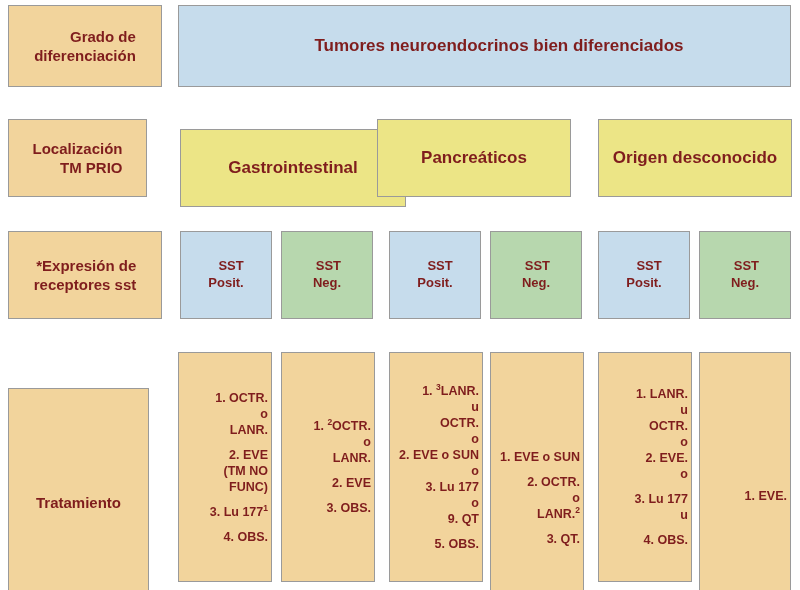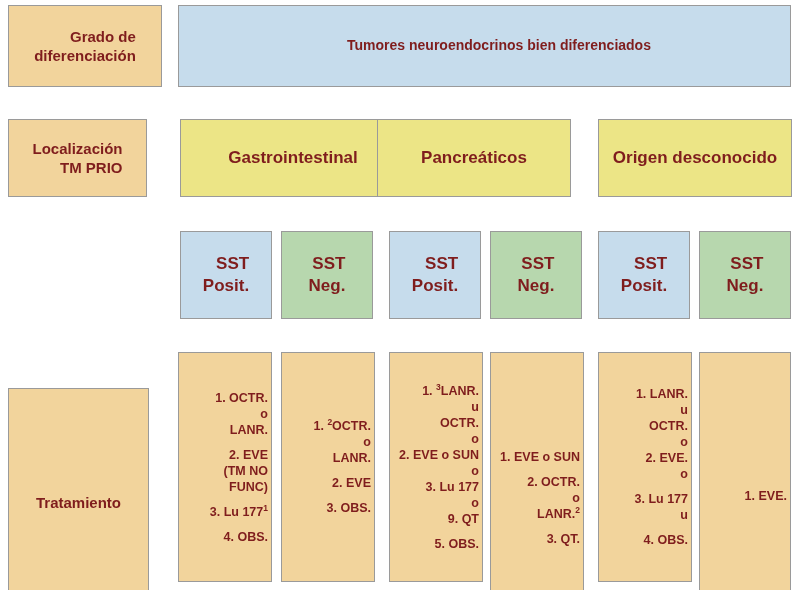--- a/index.html
+++ b/index.html
@@ -36,28 +36,28 @@
   }
   .tan   { background: #f2d49c; }
   .blue  { background: #c6dcec; }
   .yellow{ background: #ece586; }
   .green { background: #b7d7ae; }
 
   .lbl {
     font-size: 15px;
   }
   .hdr {
-    font-size: 14px;
+    font-size: 17px;
     padding-left: 29px;
   }
   .loc {
     font-size: 17px;
   }
   .sst {
-    font-size: 17px;
+    font-size: 13px;
   }
   .tx {
     font-size: 12.5px;
     align-items: center;
   }
   .tx .inner {
     width: 100%;
     padding: 0 3px;
     box-sizing: border-box;
   }
@@ -76,26 +76,28 @@
 <div id="canvas">
 
   <div class="box tan lbl ml" style="left:8px; top:5px; width:154px; height:82px;">Grado de
 diferenciación</div>
 
   <div class="box blue hdr" style="left:178px; top:5px; width:613px; height:82px;">Tumores neuroendocrinos bien diferenciados</div>
 
   <div class="box tan lbl ml" style="left:8px; top:119px; width:139px; height:78px;">Localización
 TM PRIO</div>
 
-  <div class="box yellow loc" style="left:180px; top:119px; width:226px; height:78px;">Gastrointestinal</div>
+  <div class="box yellow loc" style="left:180px; top:129px; width:226px; height:78px;">Gastrointestinal</div>
 
   <div class="box yellow loc" style="left:377px; top:119px; width:194px; height:78px;">Pancreáticos</div>
 
   <div class="box yellow loc" style="left:598px; top:119px; width:194px; height:78px;">Origen desconocido</div>
 
+  <div class="box tan lbl ml" style="left:8px; top:231px; width:154px; height:88px;">*Expresión de
+receptores sst</div>
 
   <div class="box blue sst ml" style="left:180px; top:231px; width:92px; height:88px;">SST
 Posit.</div>
 
   <div class="box green sst ml" style="left:281px; top:231px; width:92px; height:88px;">SST
 Neg.</div>
 
   <div class="box blue sst ml" style="left:389px; top:231px; width:92px; height:88px;">SST
 Posit.</div>
 

